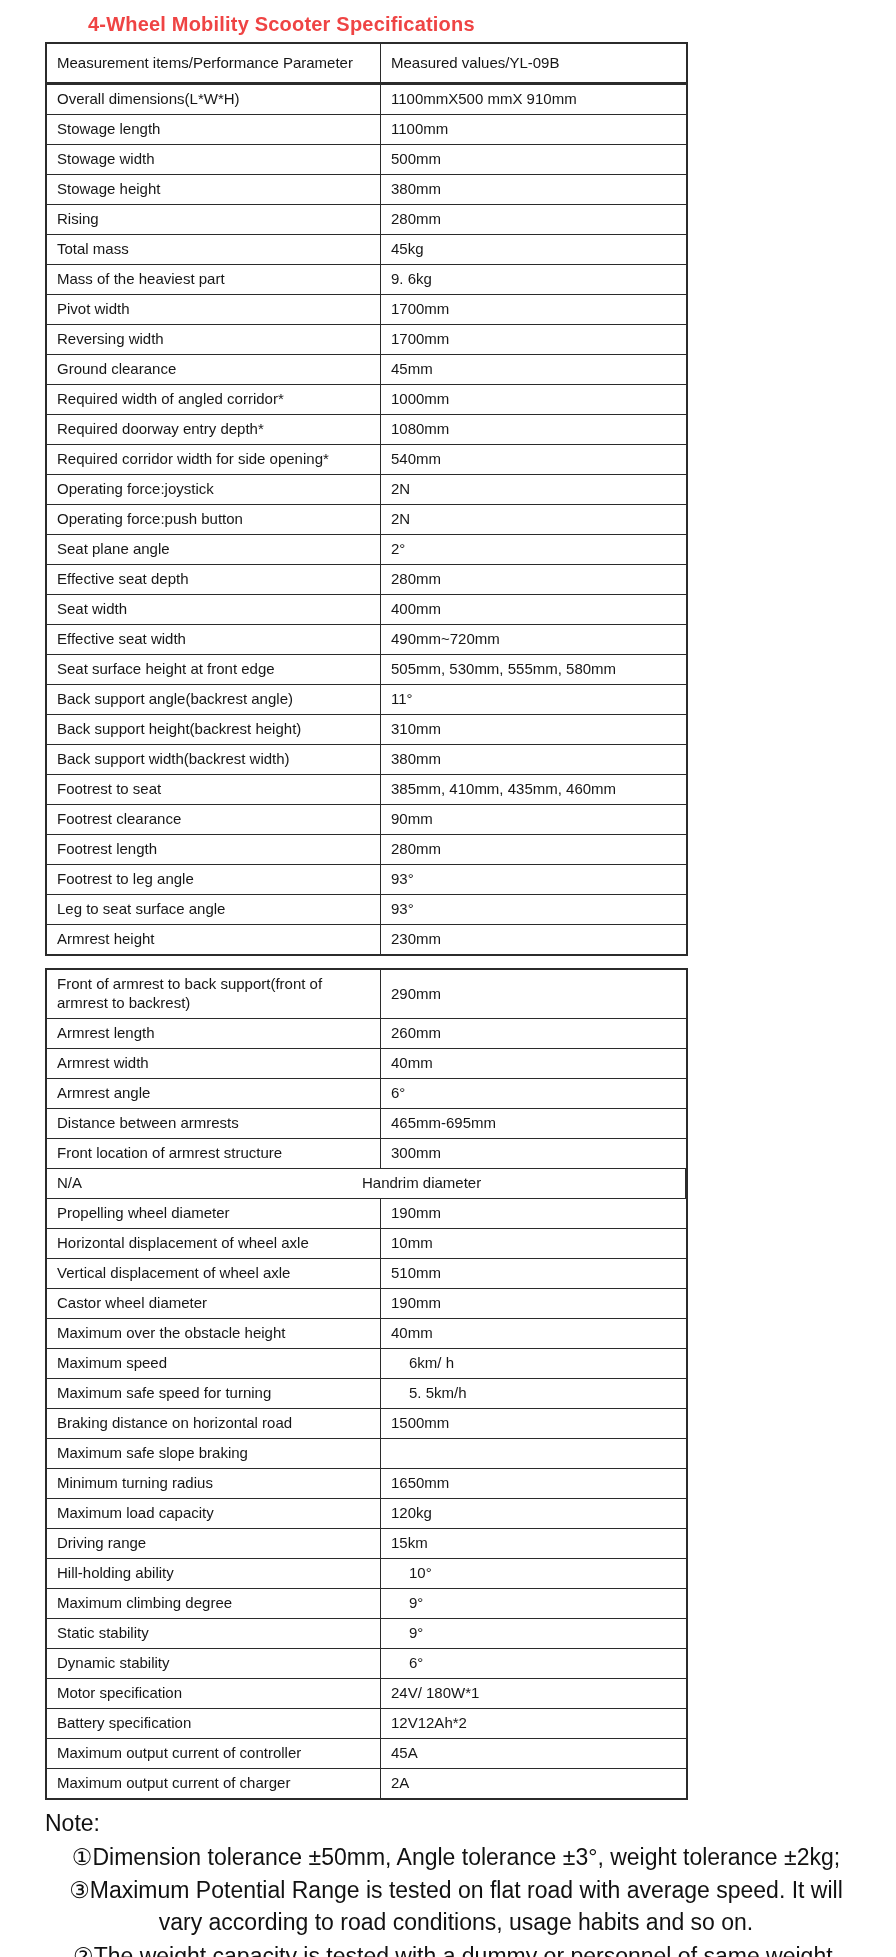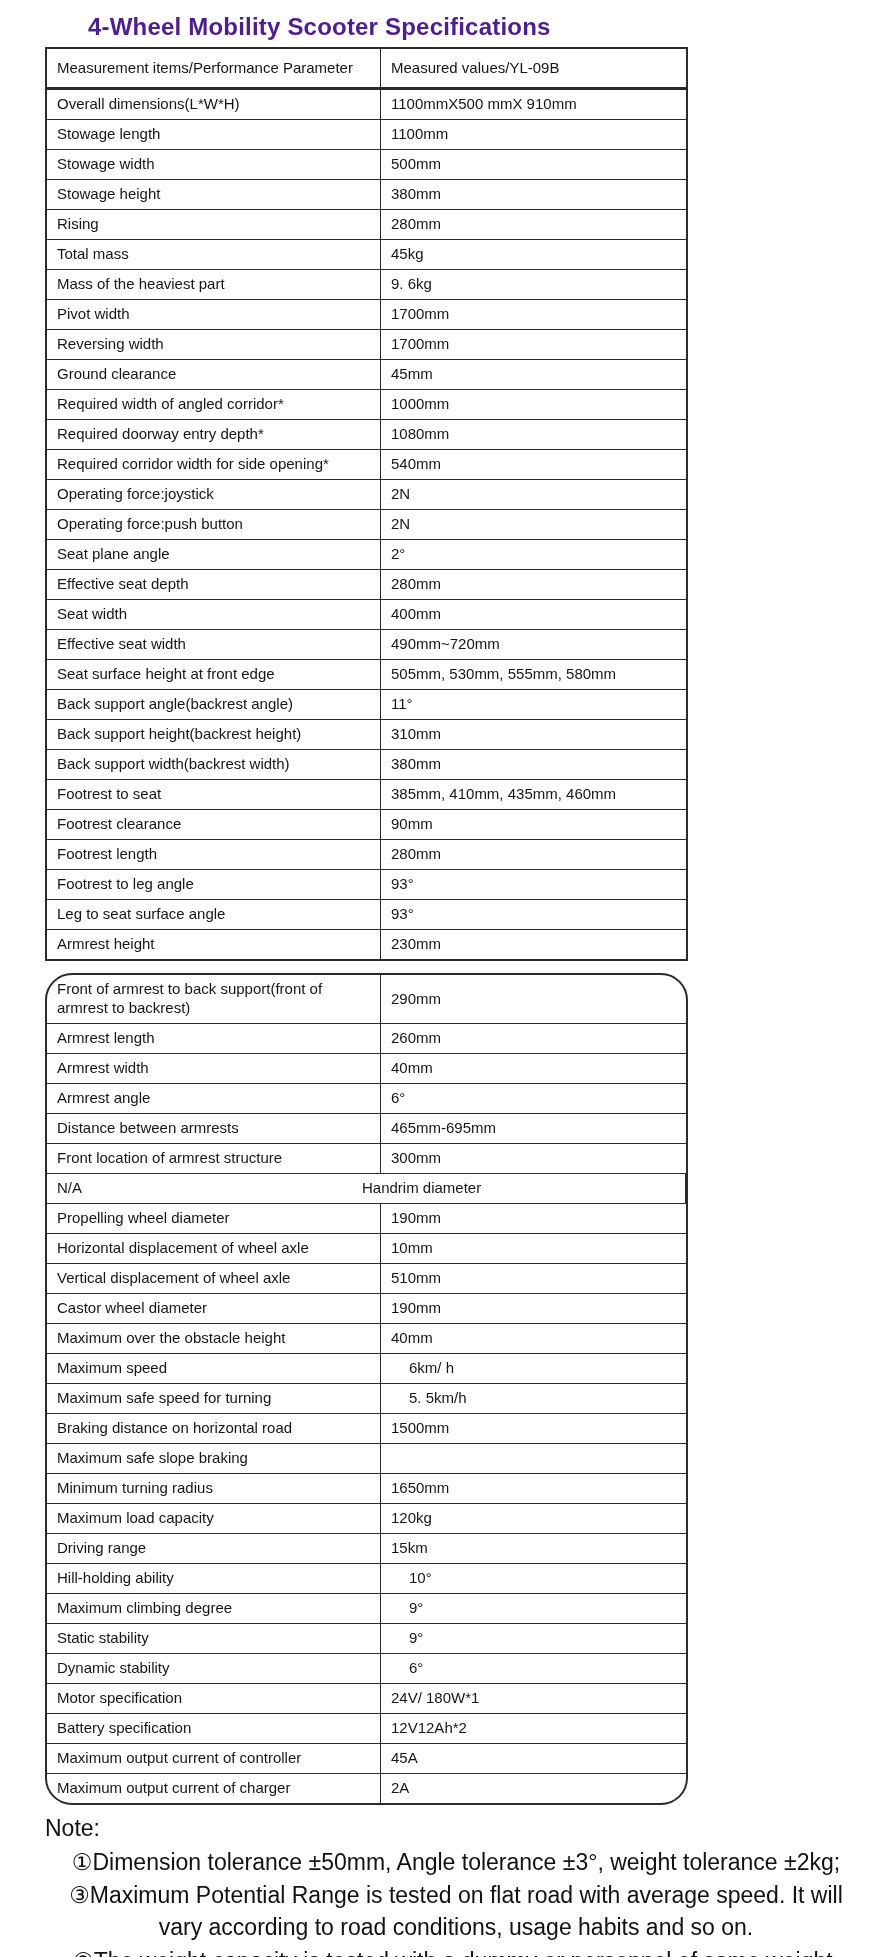--- a/index.html
+++ b/index.html
@@ -5,28 +5,28 @@
   * { margin:0; padding:0; box-sizing:border-box; }
   html,body { background:#ffffff; }
   body {
     width:896px; height:1957px; overflow:hidden; position:relative;
     font-family:"Liberation Sans", sans-serif;
     color:#1c1c1c;
     -webkit-font-smoothing:antialiased;
   }
   .page-title {
     margin:13px 0 6px 88px;
-    font-size:24px; letter-spacing:.2px; color:#4c1d95;
+    font-size:20px; letter-spacing:.2px; color:#ef4444;
   }
   .spec-table {
     margin-left:45px; width:643px;
     border:2px solid #2b2b2b;
     background:#fff;
   }
-  .spec-table + .spec-table { margin-top:12px;border-radius:27px; }
+  .spec-table + .spec-table { margin-top:12px; }
   .thead { display:flex; height:40px; border-bottom:2px solid #2b2b2b; }
   .thead .cell { font-size:15px; color:#161616; }
   .cell {
     display:flex; align-items:center;
     padding:2px 8px 2px 10px;
     font-size:15px; line-height:1.25; color:#161616;
   }
   .cell.item { width:334px; border-right:1px solid #2b2b2b; }
   .cell.value { flex:1;text-align:right; }
   .row { display:flex; min-height:30px; align-items:stretch; }

